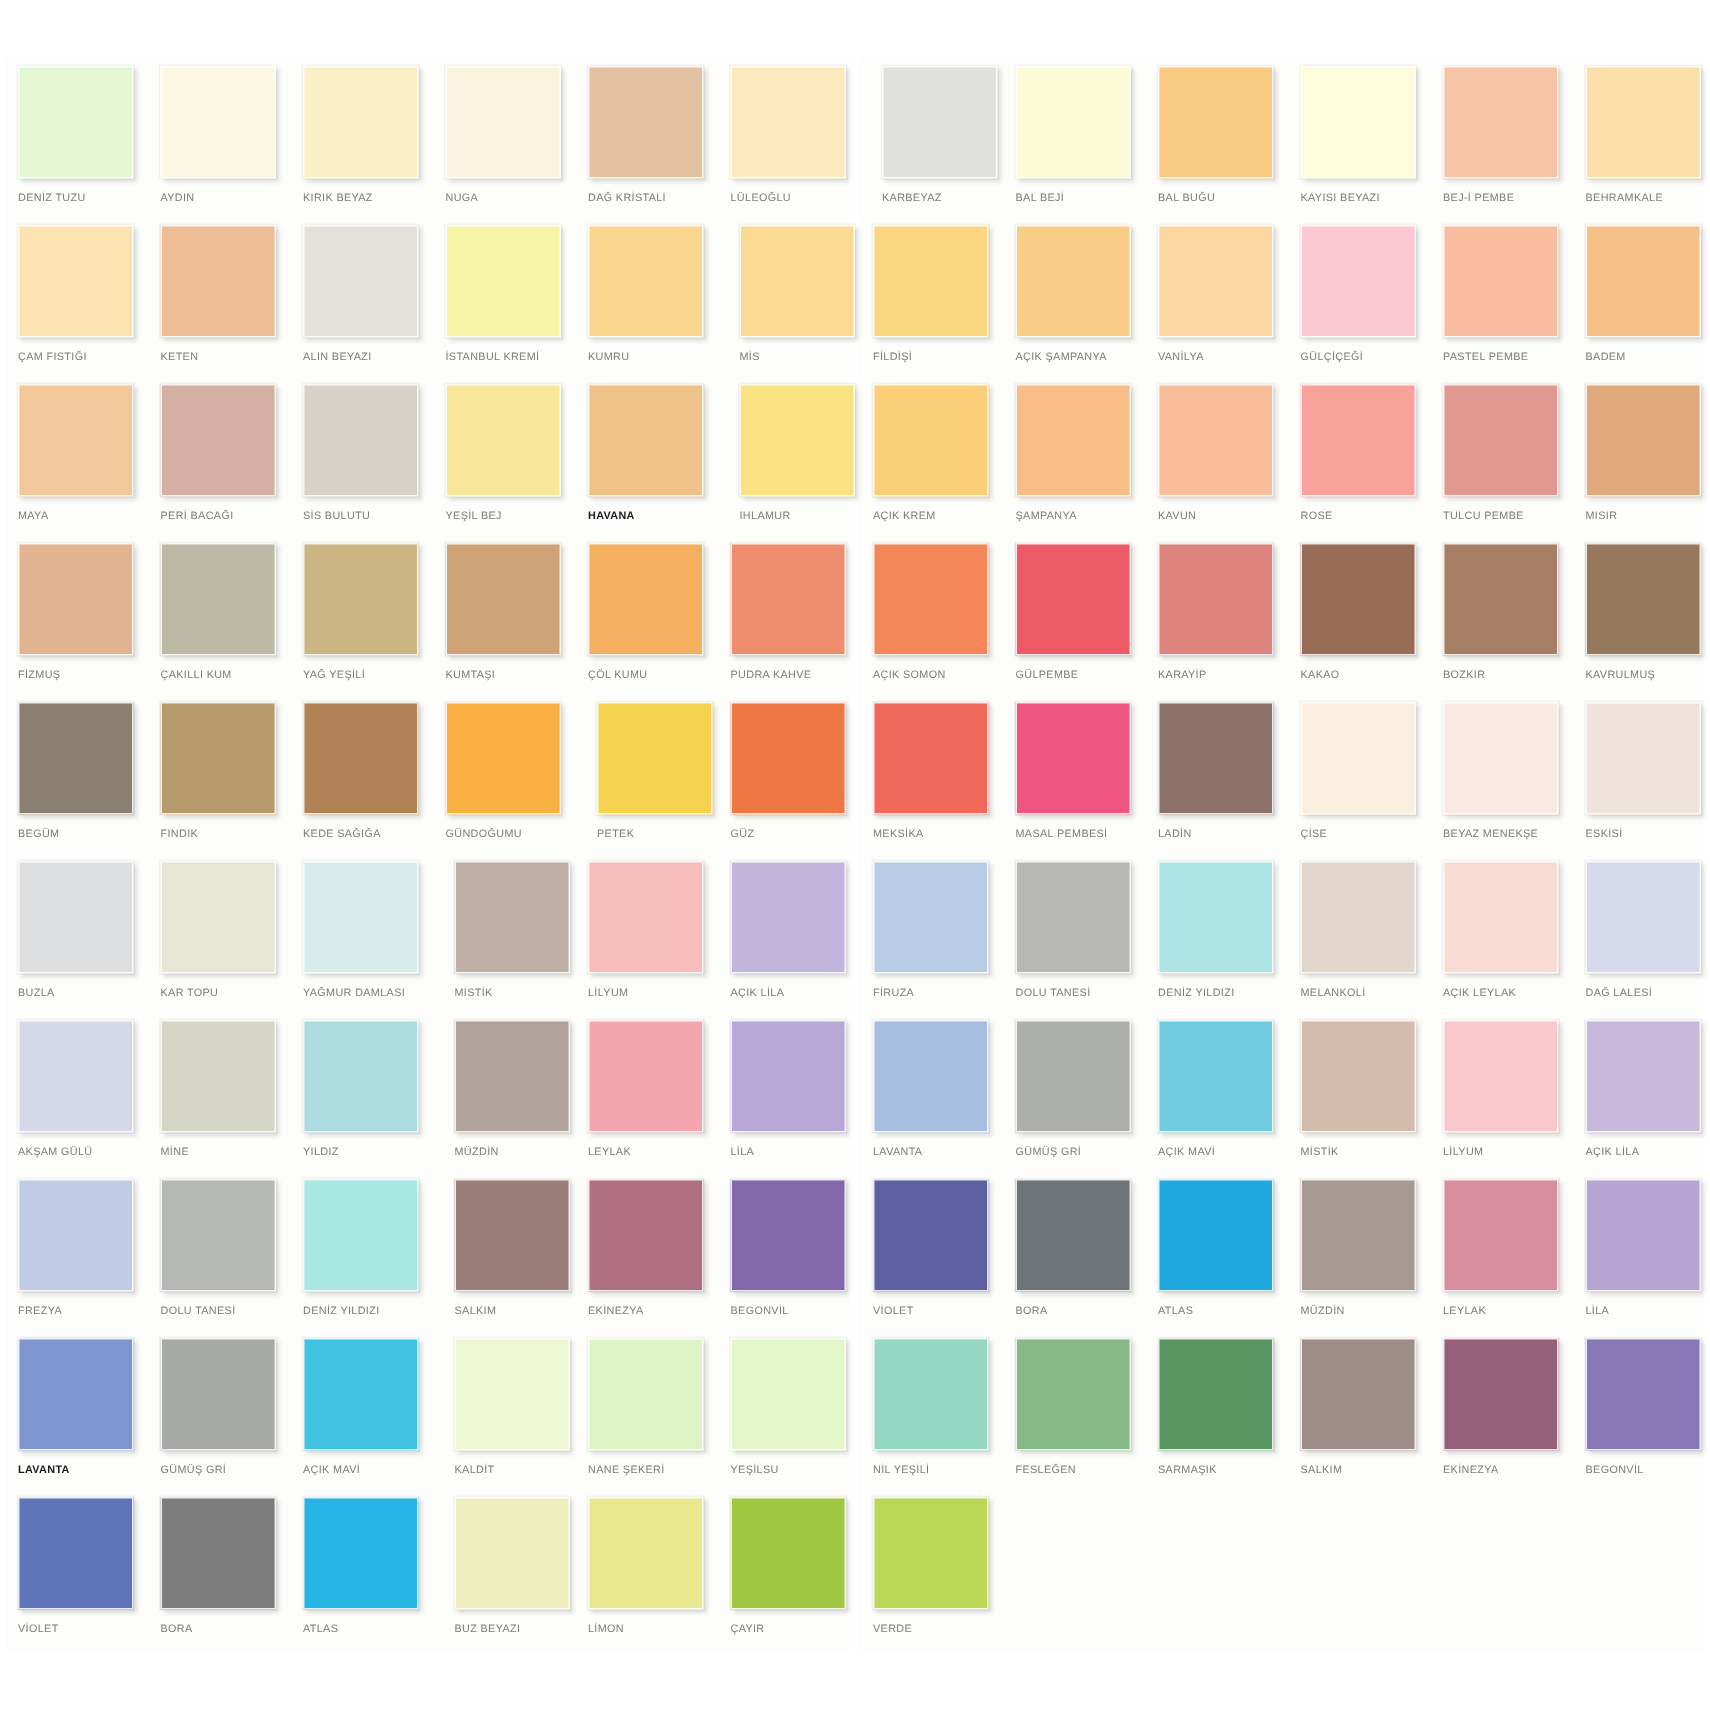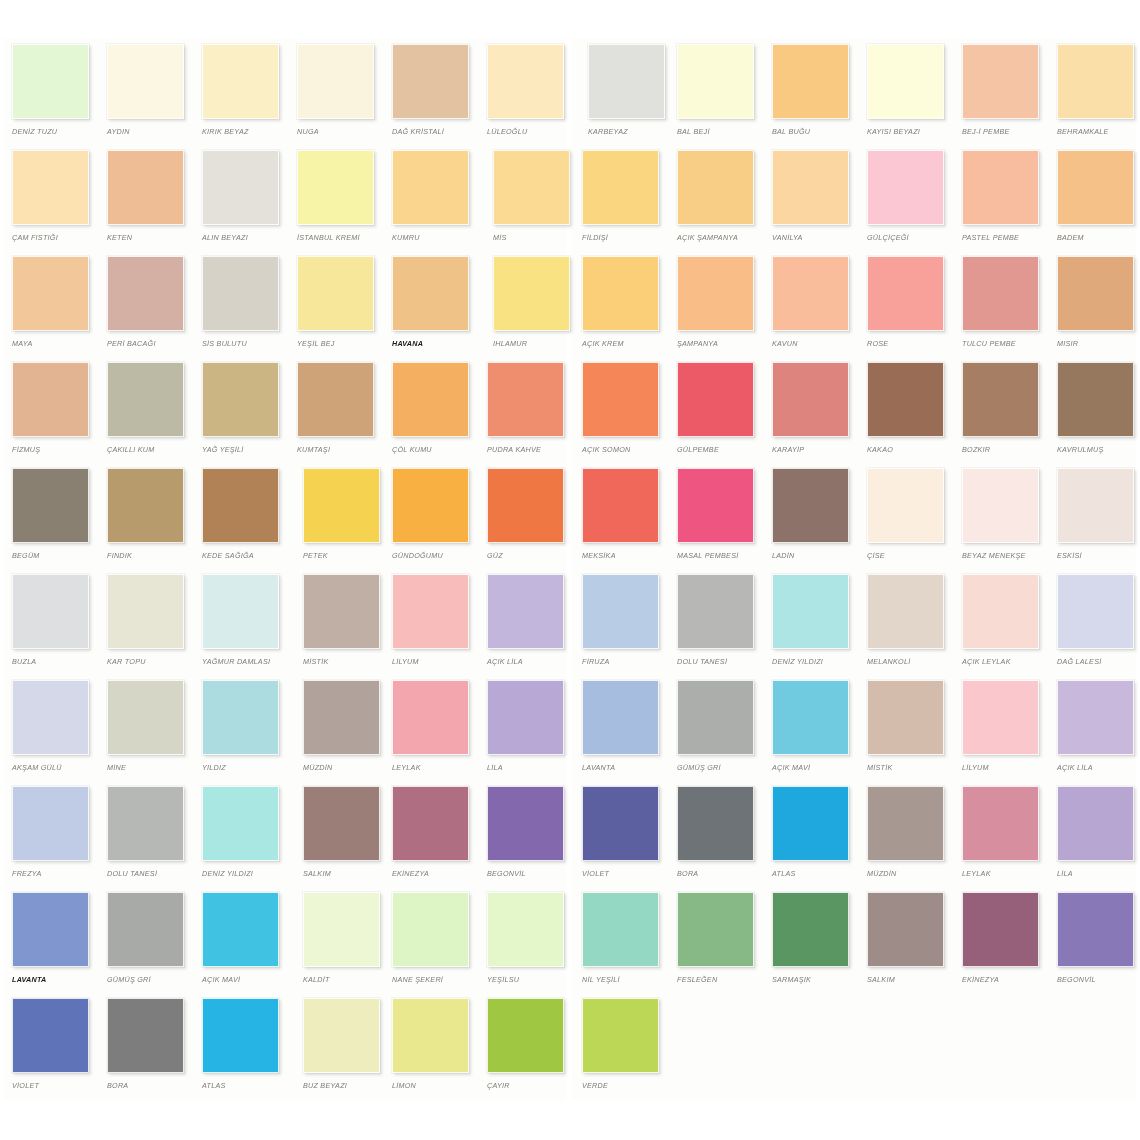--- a/index.html
+++ b/index.html
@@ -14,21 +14,20 @@
     font-family: "Liberation Sans", sans-serif;
     overflow: hidden;
   }
 
   #palette-root {
     position: relative;
     width: 1140px;
     height: 1140px;
     background: #ffffff;
     box-sizing: border-box;
-    font-style: italic;
   }
 
   
   .panel-bg {
     position: absolute;
     background: #fdfdfc;
     top: 38px;
     height: 1062px;
   }
   .panel-bg.left  { left: 4px;   width: 562px; }
@@ -290,27 +289,27 @@
         <div class="swatch-label">BEGÜM</div>
       </div>
       <div class="cell">
         <div class="swatch" style="background: rgb(183, 155, 109);"></div>
         <div class="swatch-label">FINDIK</div>
       </div>
       <div class="cell">
         <div class="swatch" style="background: rgb(176, 130, 85);"></div>
         <div class="swatch-label">KEDE SAĞIĞA</div>
       </div>
+      <div class="cell">
+        <div class="swatch" style="background: rgb(248, 176, 67);"></div>
+        <div class="swatch-label">GÜNDOĞUMU</div>
+      </div>
       <div class="cell col-7">
         <div class="swatch" style="background: rgb(245, 210, 79);"></div>
         <div class="swatch-label">PETEK</div>
-      </div>
-      <div class="cell">
-        <div class="swatch" style="background: rgb(248, 176, 67);"></div>
-        <div class="swatch-label">GÜNDOĞUMU</div>
       </div>
       <div class="cell">
         <div class="swatch" style="background: rgb(238, 119, 67);"></div>
         <div class="swatch-label">GÜZ</div>
       </div>
       <div class="cell">
         <div class="swatch" style="background: rgb(240, 104, 90);"></div>
         <div class="swatch-label">MEKSİKA</div>
       </div>
       <div class="cell">

